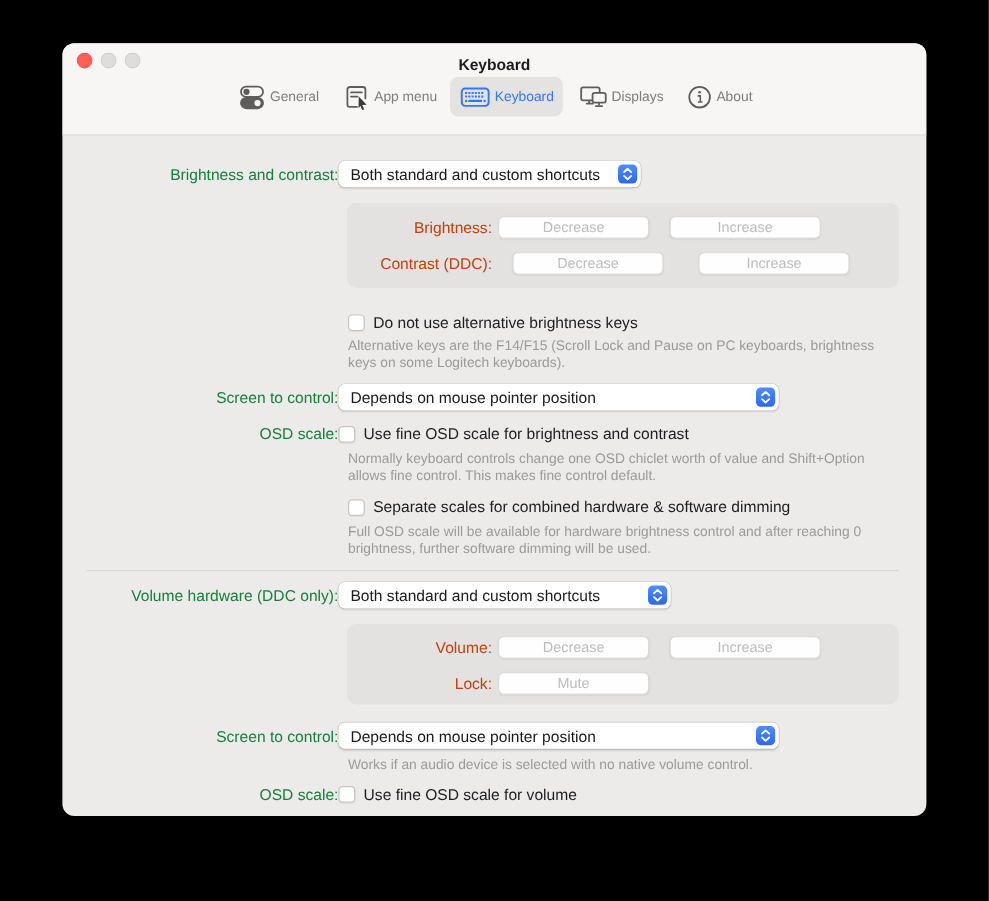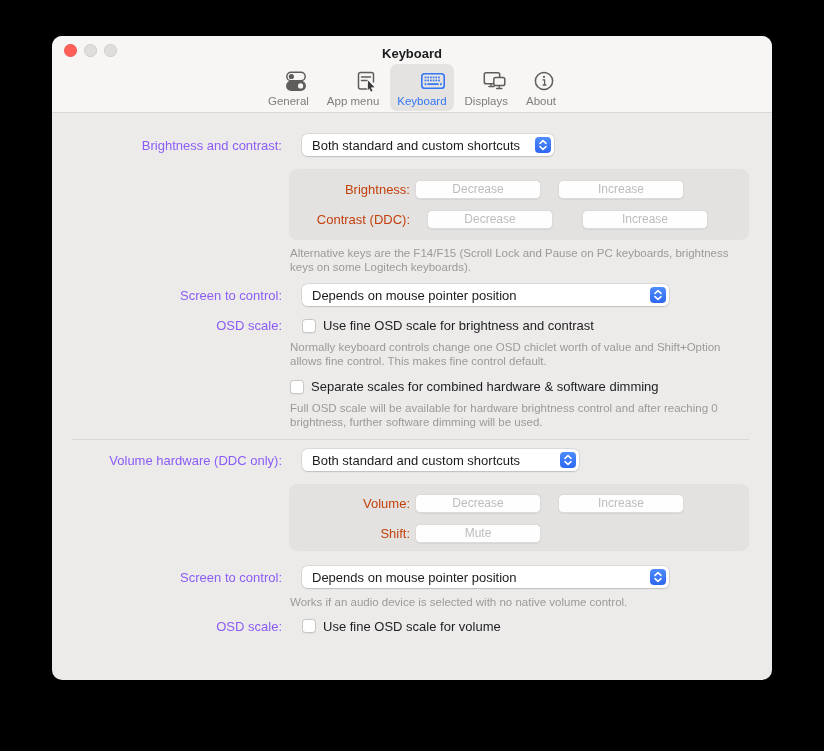--- a/index.html
+++ b/index.html
@@ -26,34 +26,34 @@
   .title {
     position:absolute; left:0; right:0; top:0; height:28px;
     display:flex; align-items:center; justify-content:center;
     font-size:13px; font-weight:bold; color:#1c1c1e; padding-top:6px;
   }
   .toolbar {
     height:48px; display:flex; justify-content:center; align-items:flex-start; gap:4px;
     padding-bottom:6px;
   }
   .tb-item {
-    display:flex; flex-direction:column; align-items:flex-end; gap:2px;
+    display:flex; flex-direction:row; align-items:center; gap:2px;
     padding:5px 7px 4px; border-radius:7px; cursor:default;
   }
   .tb-item .tb-icon { height:24px; display:flex; align-items:center; justify-content:center; }
   .tb-item .tb-label { font-size:11.5px; color:#7e7d7c; }
   .tb-item.selected { background:#E4E3E1; }
   .tb-item.selected .tb-label { color:#3476F5; }
 
   .content { padding-top:0; }
 
   .row { display:flex; align-items:center; }
   .lbl {
-    width:230px; text-align:right; margin-right:20px; flex-shrink:0;
-    font-size:13px; color:#8b5cf6;
+    width:230px; text-align:right; margin-right:0; flex-shrink:0;
+    font-size:13px; color:#15803d;
   }
   .indent { padding-left:238px; }
 
   
   .popup {
     position:relative; height:22px; background:#fff; border-radius:5.5px;
     box-shadow:0 0 0 0.5px rgba(0,0,0,0.15), 0 1px 1.5px rgba(0,0,0,0.12);
     display:flex; align-items:center; font-size:13px; color:#1b1b1d;
     padding:0 26px 0 10px;
   }
@@ -210,20 +210,24 @@
         <div class="p-btn p-gap">Decrease</div>
         <div class="p-btn">Increase</div>
       </div>
       <div class="p-row" style="margin-top:11px; margin-bottom:7px;gap:12px;">
         <span class="p-lbl">Contrast (DDC):</span>
         <div class="p-btn p-gap">Decrease</div>
         <div class="p-btn">Increase</div>
       </div>
     </div>
 
+    <div class="row indent" style="margin-top:21px;">
+      <span class="checkbox"></span>
+      <span class="cb-label">Do not use alternative brightness keys</span>
+    </div>
     <div class="indent" style="margin-top:7px;">
       <div class="help">Alternative keys are the F14/F15 (Scroll Lock and Pause on PC keyboards, brightness keys on some Logitech keyboards).</div>
     </div>
 
     <div class="row" style="margin-top:10px;">
       <span class="lbl">Screen to control:</span>
       <div class="popup w-screen">
         <span>Depends on mouse pointer position</span>
         <span class="chev">
           <svg width="10" height="12" viewBox="0 0 10 12">
@@ -264,21 +268,21 @@
       </div>
     </div>
 
     <div class="panel" style="margin-top:13px; padding:10px 0 8px;">
       <div class="p-row">
         <span class="p-lbl">Volume:</span>
         <div class="p-btn p-gap">Decrease</div>
         <div class="p-btn">Increase</div>
       </div>
       <div class="p-row" style="margin-top:11px;">
-        <span class="p-lbl">Shift:</span>
+        <span class="p-lbl">Lock:</span>
         <div class="p-btn">Mute</div>
       </div>
     </div>
 
     <div class="row" style="margin-top:15px;">
       <span class="lbl">Screen to control:</span>
       <div class="popup w-screen">
         <span>Depends on mouse pointer position</span>
         <span class="chev">
           <svg width="10" height="12" viewBox="0 0 10 12">

